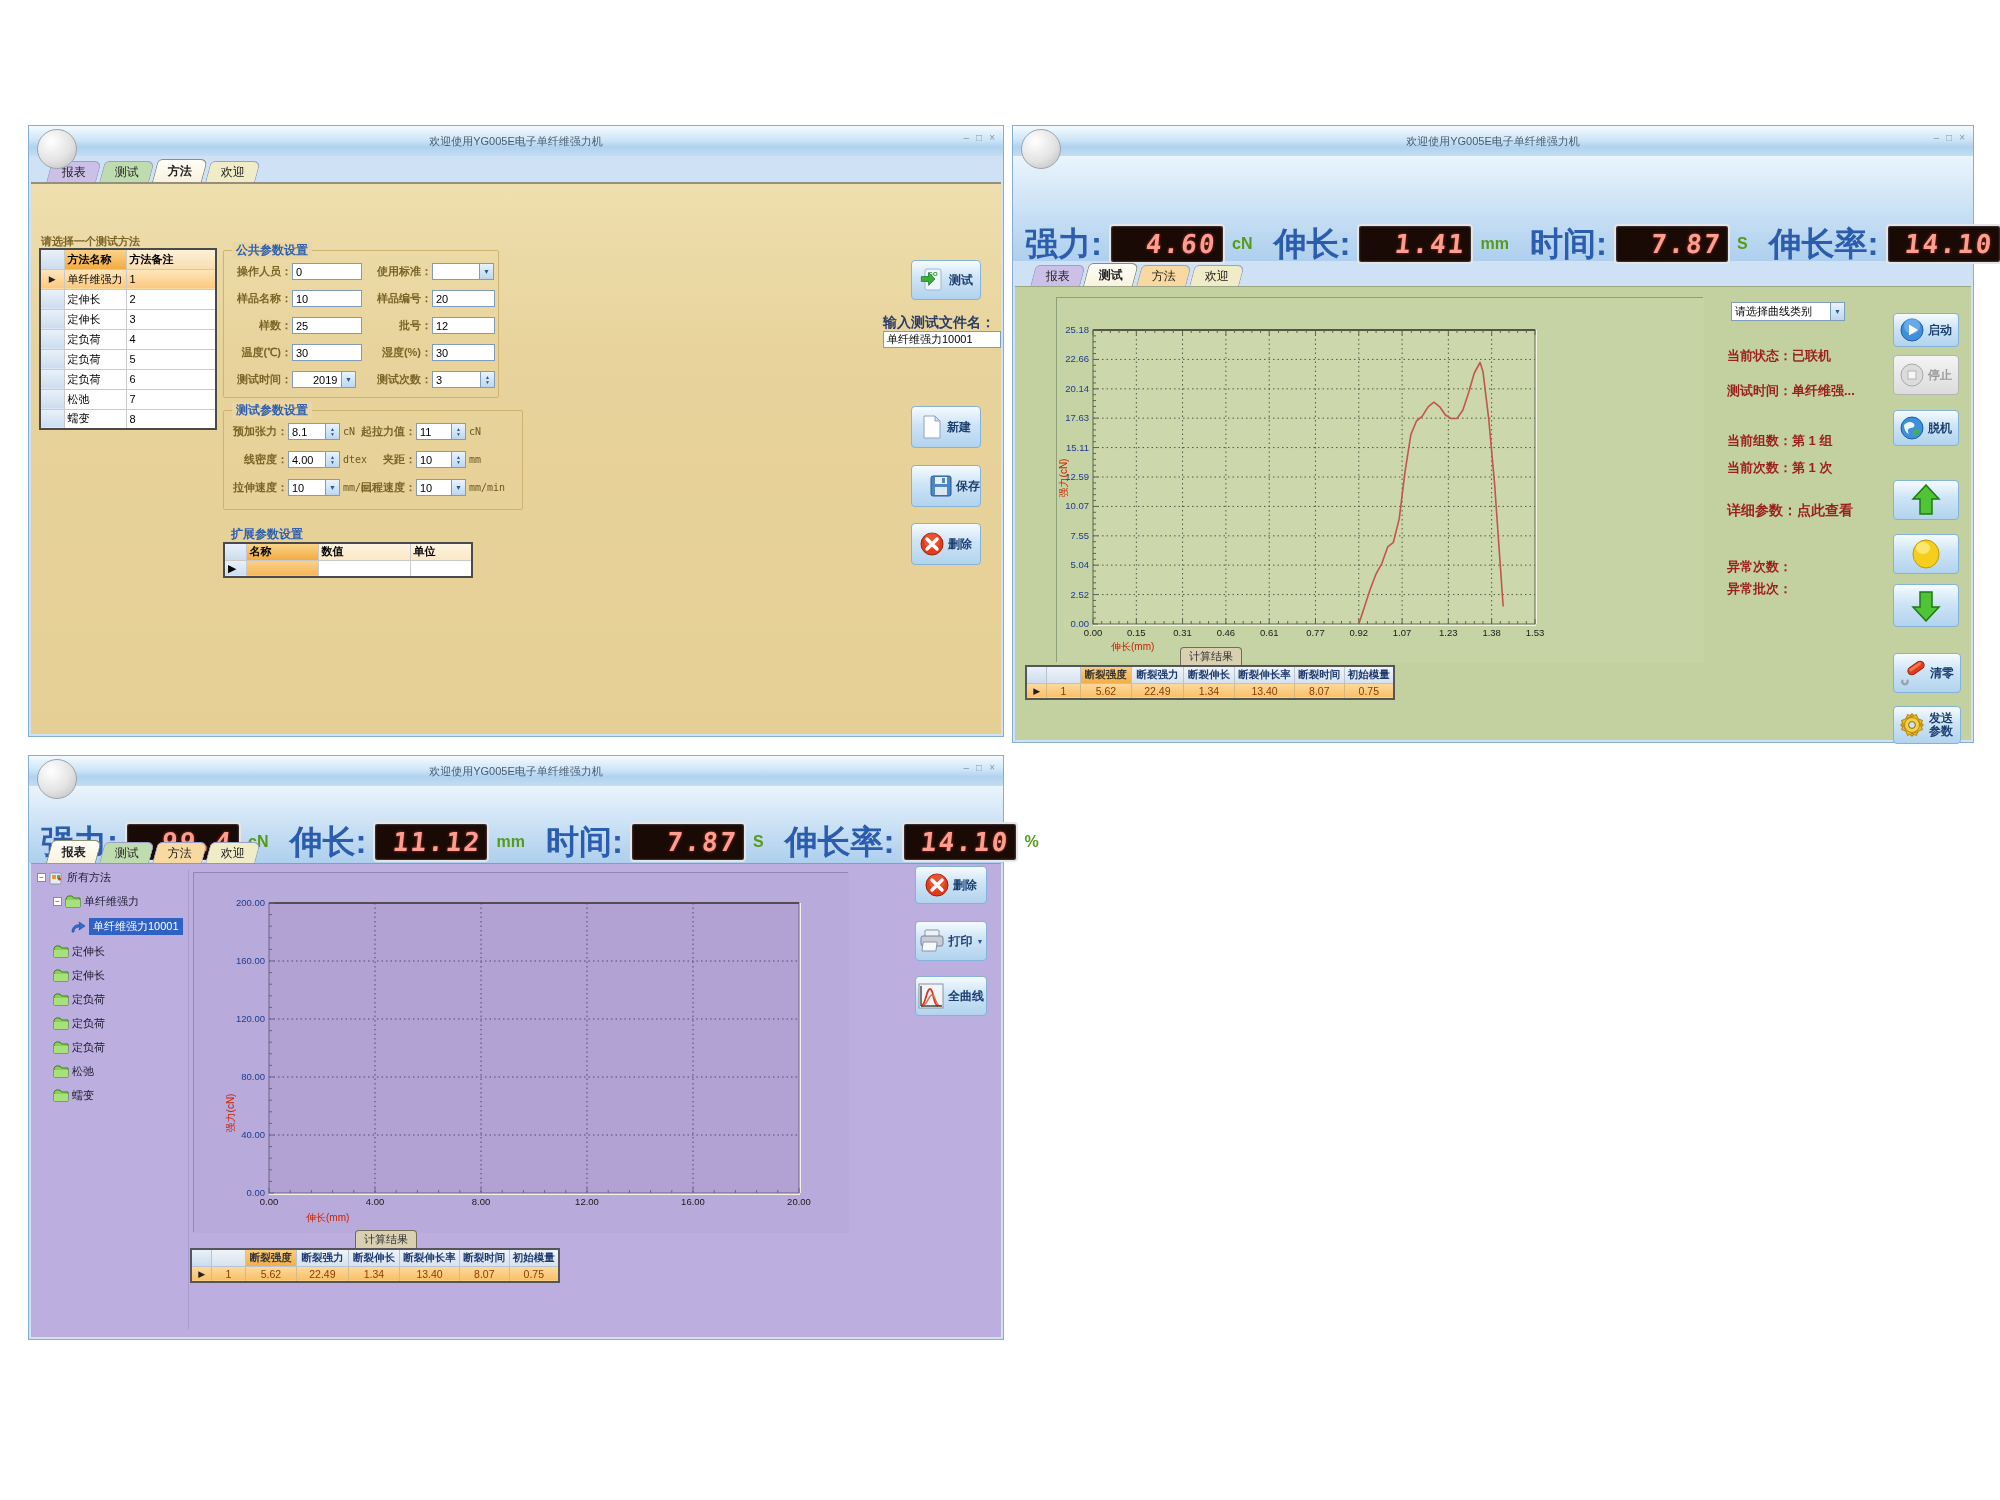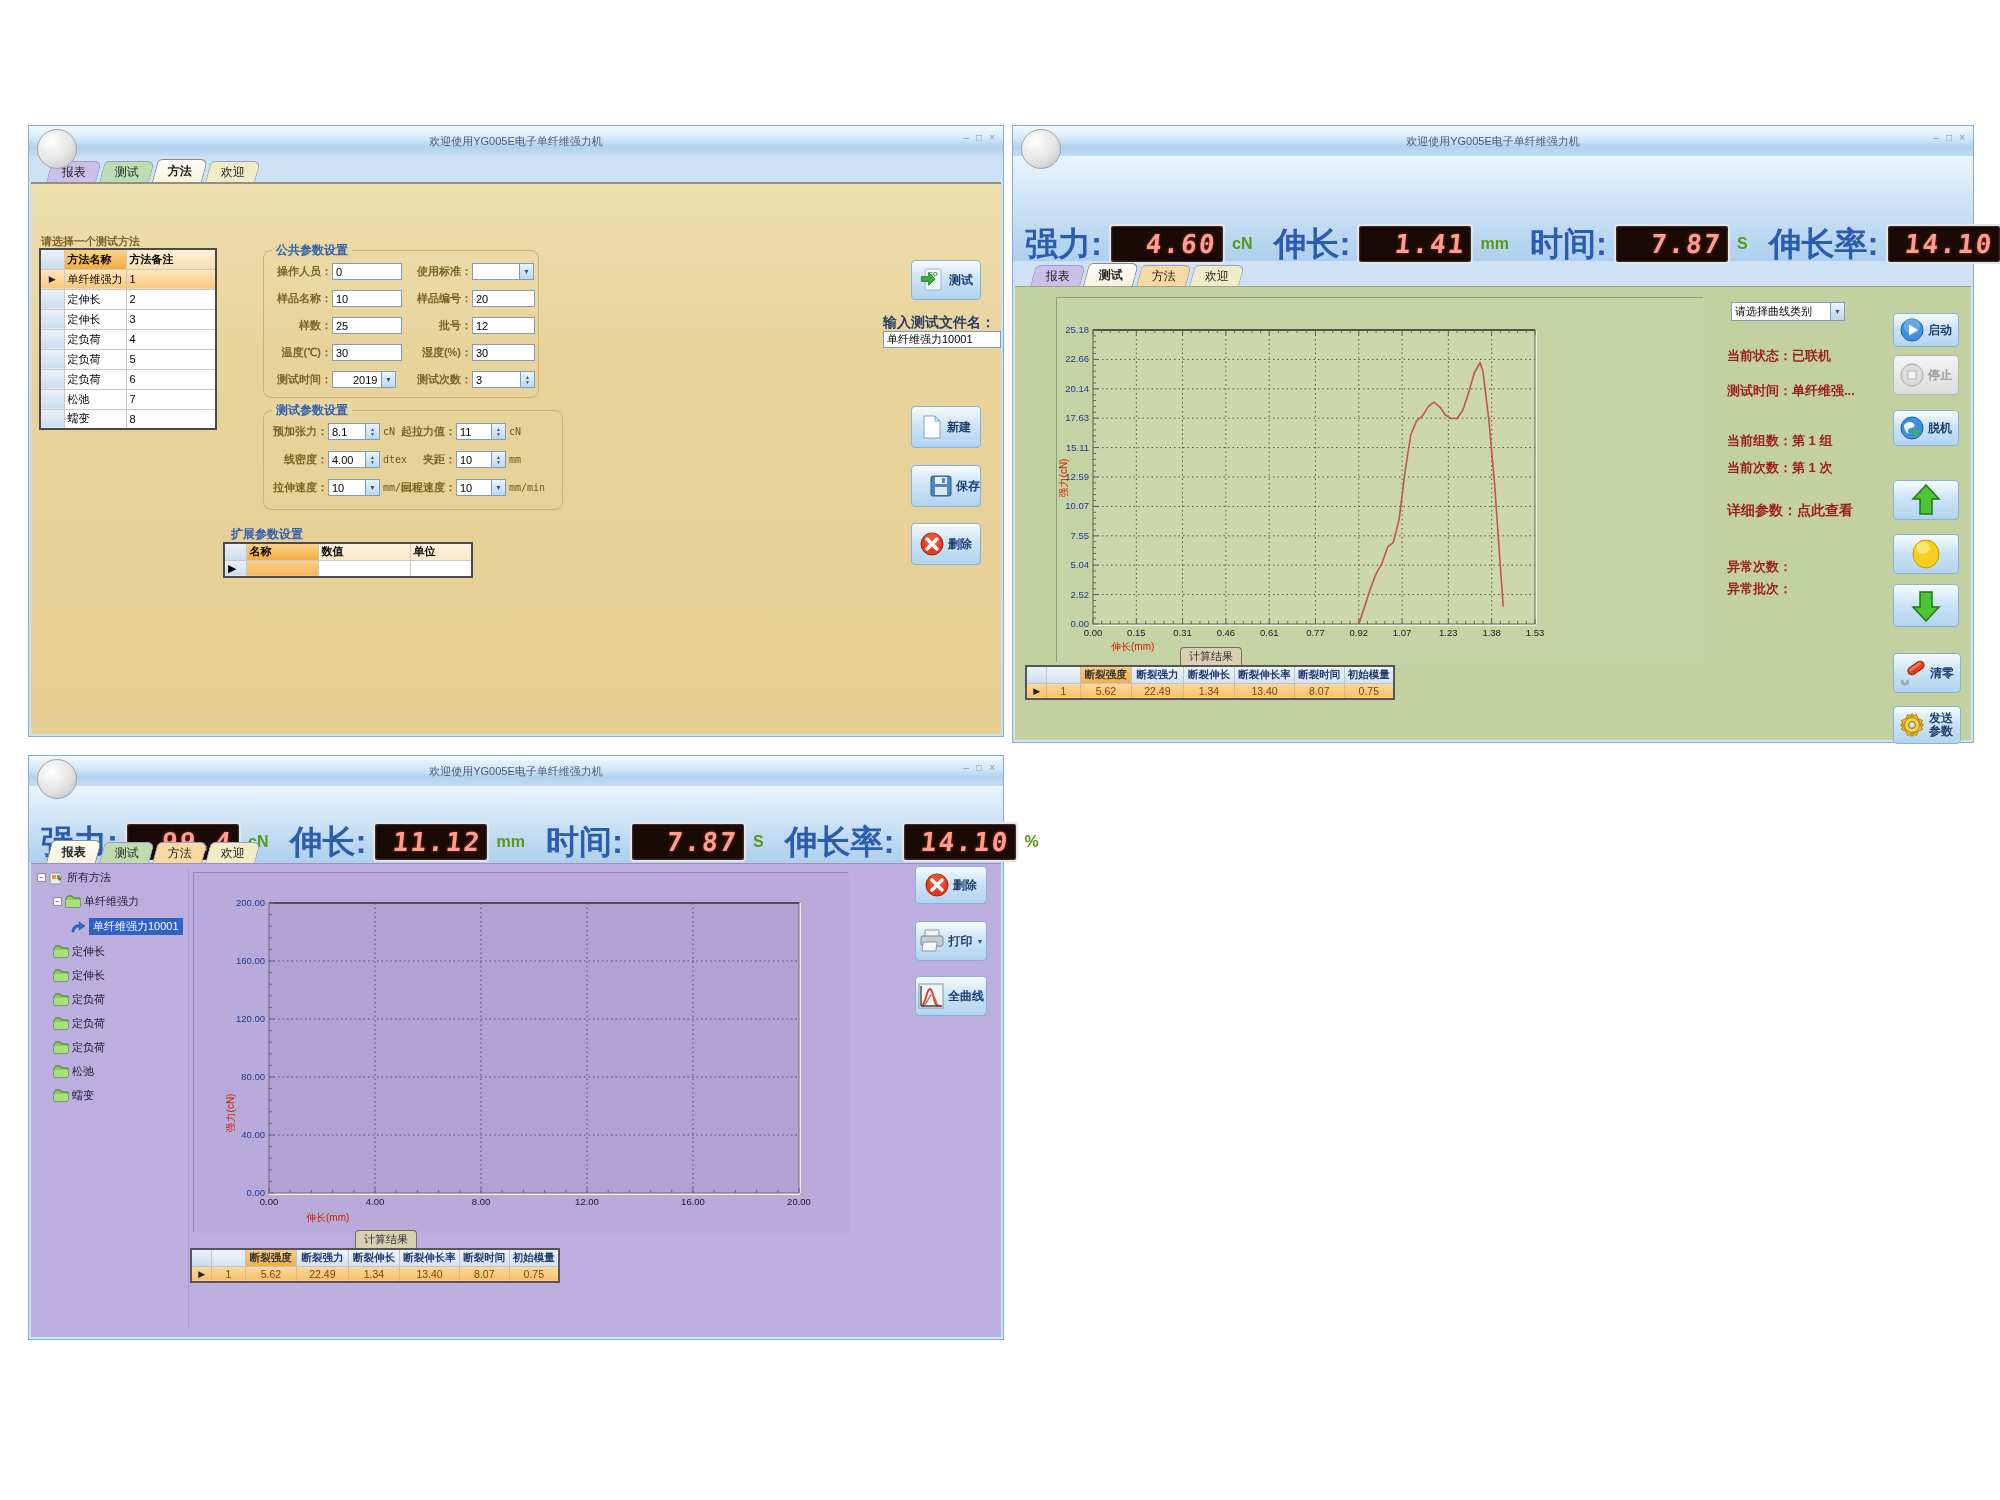--- a/index.html
+++ b/index.html
@@ -47,21 +47,21 @@
   .promptA { position:absolute; left:10px; top:50px; font-size:11px; font-weight:bold; color:#7c6426; }
   table.mtable { position:absolute; left:8px; top:64px; width:178px; border-collapse:collapse; border:2px solid #4a4a4a; background:#fff; }
   table.mtable th, table.mtable td { border:1px solid #c9c9c9; height:20px; font-size:11px; padding:0 3px; white-space:nowrap; }
   .mtable th.sel, .mtable td.sel { width:24px; background:linear-gradient(#e9f1f9,#ccdcee); }
   .mtable th.h1 { width:62px; background:linear-gradient(#fad389,#f3ab42); text-align:left; }
   .mtable th.h2 { width:90px; background:linear-gradient(#fdf0d8,#f8ddb0); text-align:left; }
   .mtable tr.selrow td { background:linear-gradient(#fde7bd,#fbc87f); }
   .mtable td { background:#fff; }
   .mtable td.sel { text-align:center; font-size:9px; color:#222; }
 
-  .group { position:absolute; border:1px solid #cdb272; border-radius:8px;margin-left:40px; }
+  .group { position:absolute; border:1px solid #cdb272; border-radius:2px; }
   .group-title { position:absolute; top:-9px; left:8px; padding:0 4px; background:#e9d6a4; color:#2f5fae; font-weight:bold; font-size:12px; white-space:nowrap; }
   .frow { position:absolute; display:flex; align-items:center; }
   .flabel { display:inline-block; text-align:right; font-size:11px; font-weight:bold; color:#7a6426; white-space:nowrap; }
   .tinput { height:17px; border:1px solid #7f9db9; background:#fff; font-size:11px; padding:0 3px; font-family:"Liberation Sans",sans-serif; }
   .ctl { display:flex; align-items:center; }
   .spinbtns, .selbtn { height:17px; width:14px; border:1px solid #7f9db9; border-left:none;
     background:linear-gradient(#eaf3fb,#bdd7ee); color:#2b5797; display:flex; flex-direction:column; align-items:center; justify-content:center; font-size:5px; line-height:5px; }
   .selbtn { font-size:7px; }
   .funit { font-size:10px; color:#6b5a20; margin-left:3px; font-family:"DejaVu Sans Mono",monospace; }
 

